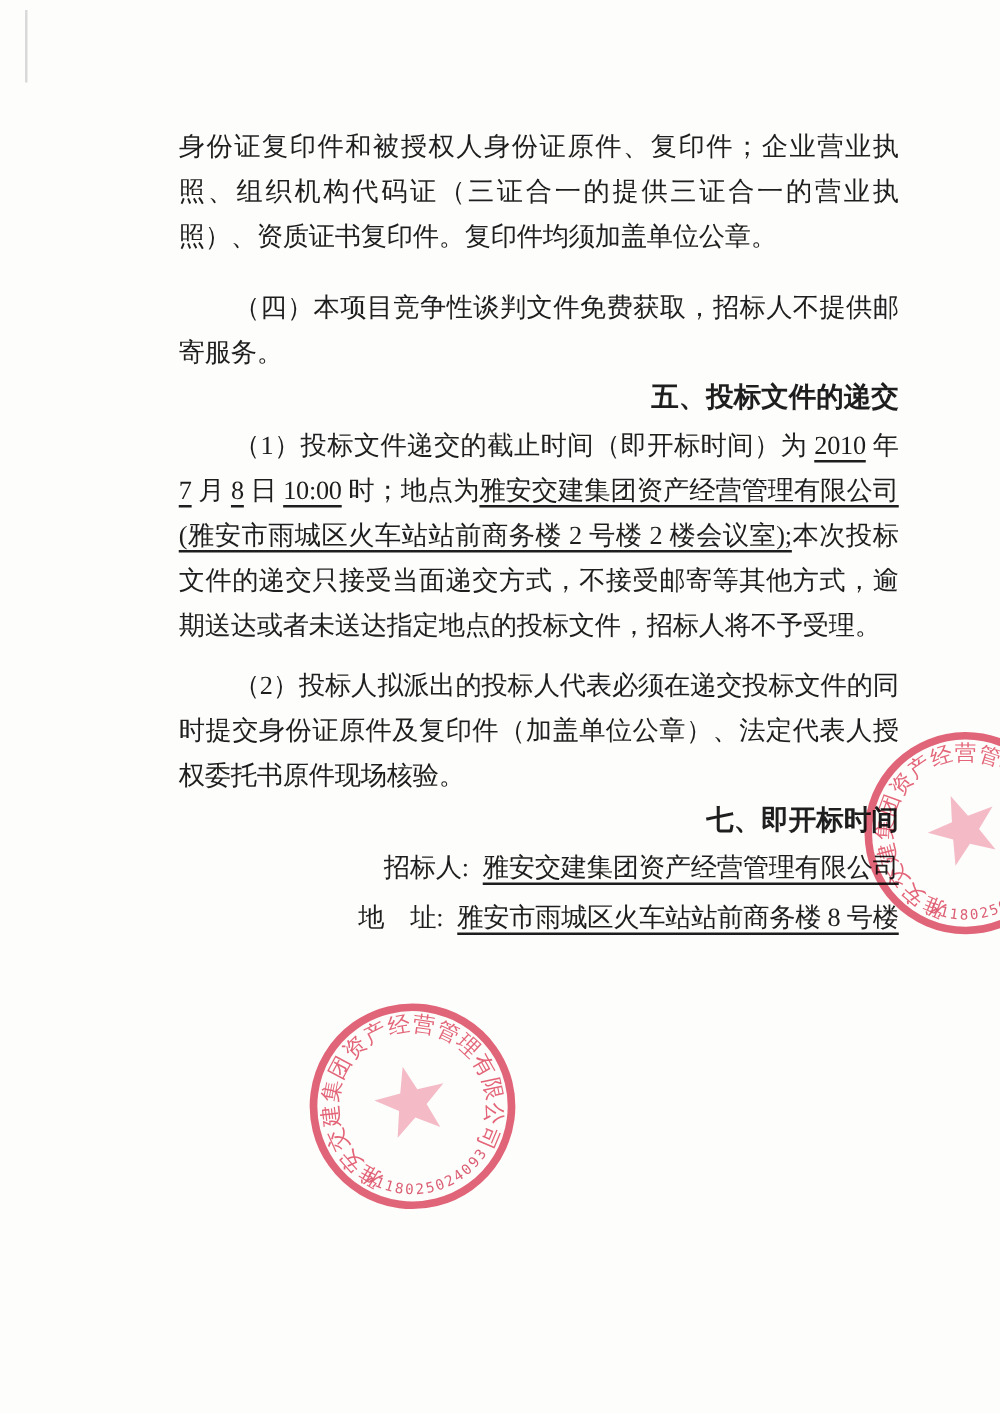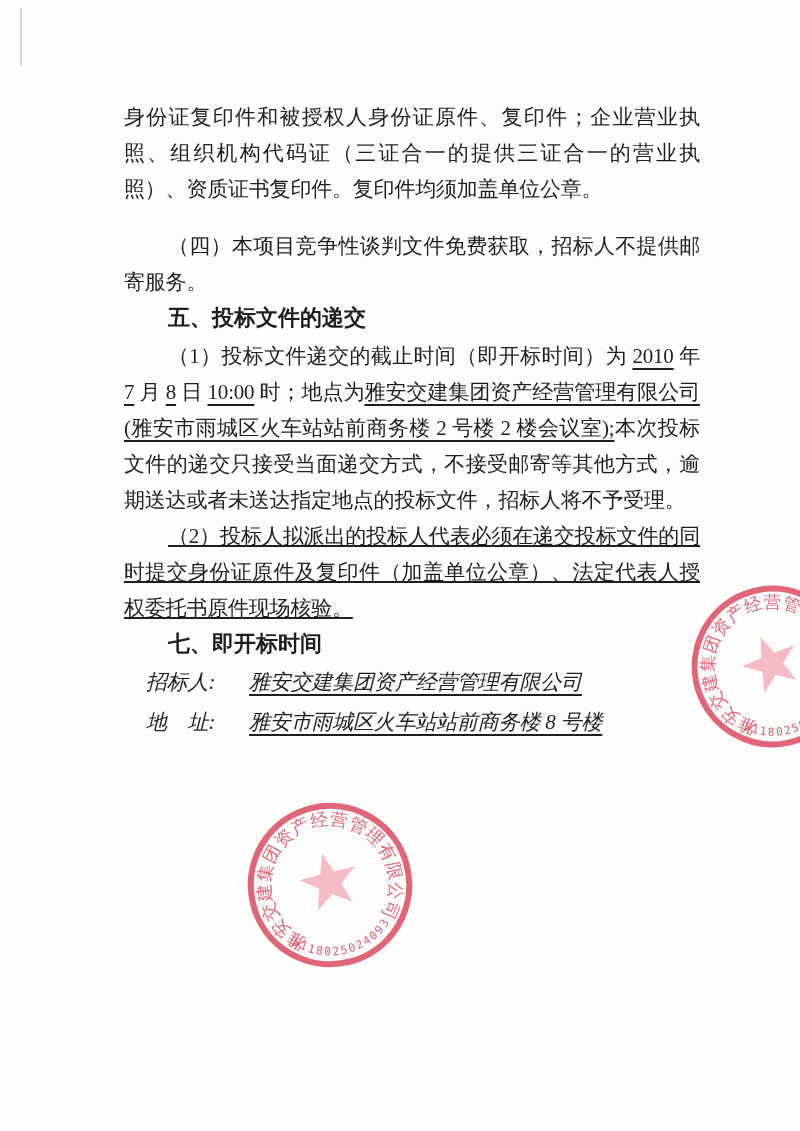--- a/index.html
+++ b/index.html
@@ -5,37 +5,37 @@
   html,body{margin:0;padding:0;}
   body{
     width:800px;height:1131px;position:relative;overflow:hidden;
     background:#fdfdfc;
     font-family:"Liberation Serif", serif;
     color:#1e1e1e;
   }
   .page{position:absolute;inset:0;overflow:hidden;}
   .scan-edge{position:absolute;left:20px;top:8px;width:2px;height:58px;background:#d9d9d9;}
   .doc{
-    position:absolute;left:124px;top:99px;width:576px;
+    position:absolute;left:143px;top:99px;width:576px;
     font-size:21px;line-height:36px;letter-spacing:-0.2px;
     text-align:justify;
   }
   .para{margin:0;}
   .indent{text-indent:44px;}
-  .m8{margin-top:21px;} .m2{margin-top:2px;} .m12{margin-top:0;text-decoration:underline;} .m4{margin-top:4px;}
+  .m8{margin-top:21px;} .m2{margin-top:2px;} .m12{margin-top:12px;} .m4{margin-top:4px;}
   .heading{
     font-family:"Liberation Sans", sans-serif;
     font-weight:700;font-size:22px;line-height:36px;
     margin:0 0 0 44px;letter-spacing:0;
-    text-align:left;
+    text-align:right;
   }
   .prewrap{white-space:pre-line;}
   .u{text-decoration:underline;text-underline-offset:5px;text-decoration-thickness:1.5px;}
   .contacts{margin:0 0 0 22px;}
-  .contact-row{line-height:40px;text-align:left;font-style:italic;}
+  .contact-row{line-height:40px;text-align:right;}
   .contact-label{display:inline-block;min-width:92px;}
   .contact-value{margin-left:6px;}
   
   .stamp{position:absolute;mix-blend-mode:multiply;opacity:.88;}
   .stamp-a{left:242px;top:797px;transform:rotate(-14deg);}
   .stamp-b{left:686px;top:580px;transform:rotate(-22deg);}
   .seal-ring{fill:none;stroke:#e05168;stroke-width:7px;}
   .seal-star{fill:#f2a2b3;opacity:.82;}
   .seal-text{font-family:"Liberation Sans",sans-serif;font-size:20px;fill:#e25066;}
   .seal-digits{font-family:"DejaVu Sans Mono",monospace;font-size:13px;fill:#d94a62;letter-spacing:1.5px;}

